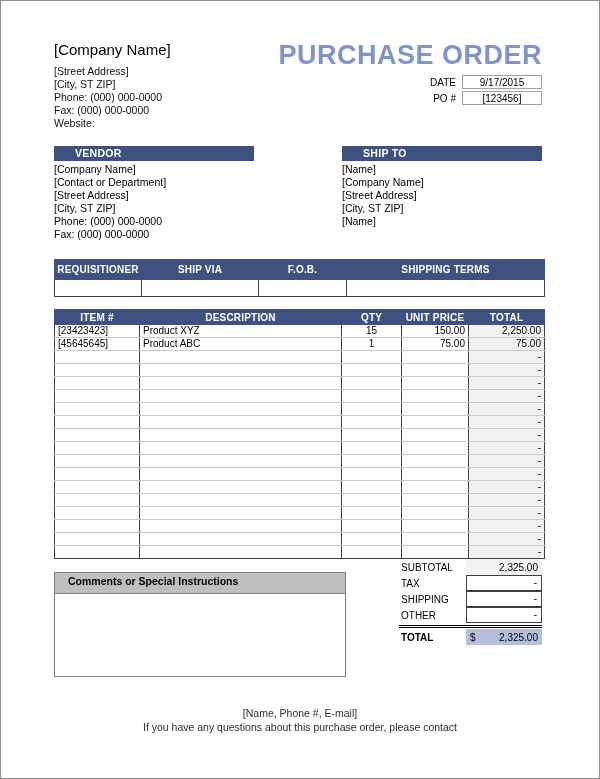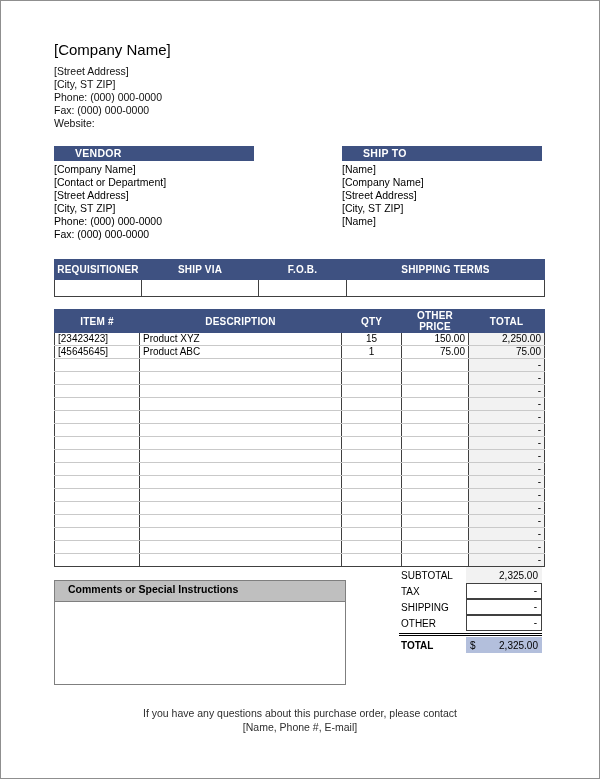--- a/index.html
+++ b/index.html
@@ -86,20 +86,31 @@
     <div>
       <div class="company-name">[Company Name]</div>
       <div class="addr">
           <div>[Street Address]</div>
           <div>[City, ST ZIP]</div>
           <div>Phone: (000) 000-0000</div>
           <div>Fax: (000) 000-0000</div>
           <div>Website:</div>
         </div>
     </div>
+    <div class="hdr-right">
+      <div class="po-title">PURCHASE ORDER</div>
+      <div class="meta-row">
+        <span class="meta-label">DATE</span>
+        <span class="meta-box">9/17/2015</span>
+      </div>
+      <div class="meta-row">
+        <span class="meta-label">PO #</span>
+        <span class="meta-box">[123456]</span>
+      </div>
+    </div>
   </div>
 
   <div class="two-col">
     <div class="col200">
       <div class="bar">VENDOR</div>
       <div class="lines">
           <div>[Company Name]</div>
           <div>[Contact or Department]</div>
           <div>[Street Address]</div>
           <div>[City, ST ZIP]</div>
@@ -150,21 +161,21 @@
         <col style="width:202px">
         <col style="width:60px">
         <col style="width:67px">
         <col style="width:76px">
       </colgroup>
     <thead>
       <tr>
           <th>ITEM #</th>
           <th>DESCRIPTION</th>
           <th>QTY</th>
-          <th>OTHER PRICE</th>
+          <th>UNIT PRICE</th>
           <th>TOTAL</th>
         </tr>
     </thead>
     <tbody>
         <tr>
           <td class="c0">[23423423]</td>
           <td class="c1">Product XYZ</td>
           <td class="c2">15</td>
           <td class="c3">150.00</td>
           <td class="c4">2,250.00</td>
@@ -319,17 +330,17 @@
         <div class="sumlabel totallabel">TOTAL</div>
         <div class="sumvalue totalvalue">
           <span>$</span>
           <span>2,325.00</span>
         </div>
       </div>
     </div>
   </div>
 
   <div class="footer">
+    <div>[Name, Phone #, E-mail]</div>
     <div>If you have any questions about this purchase order, please contact</div>
-    <div>[Name, Phone #, E-mail]</div>
   </div>
 
 </div>
 
 </body></html>

